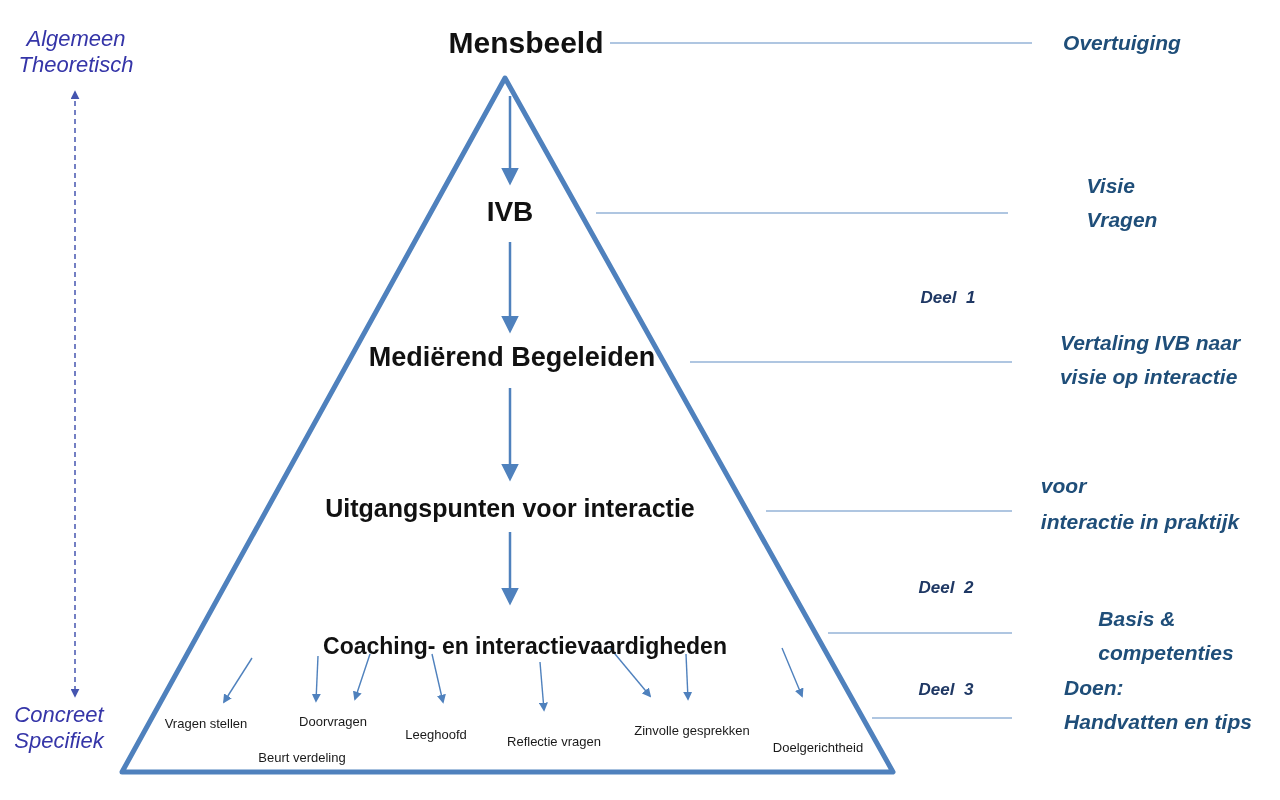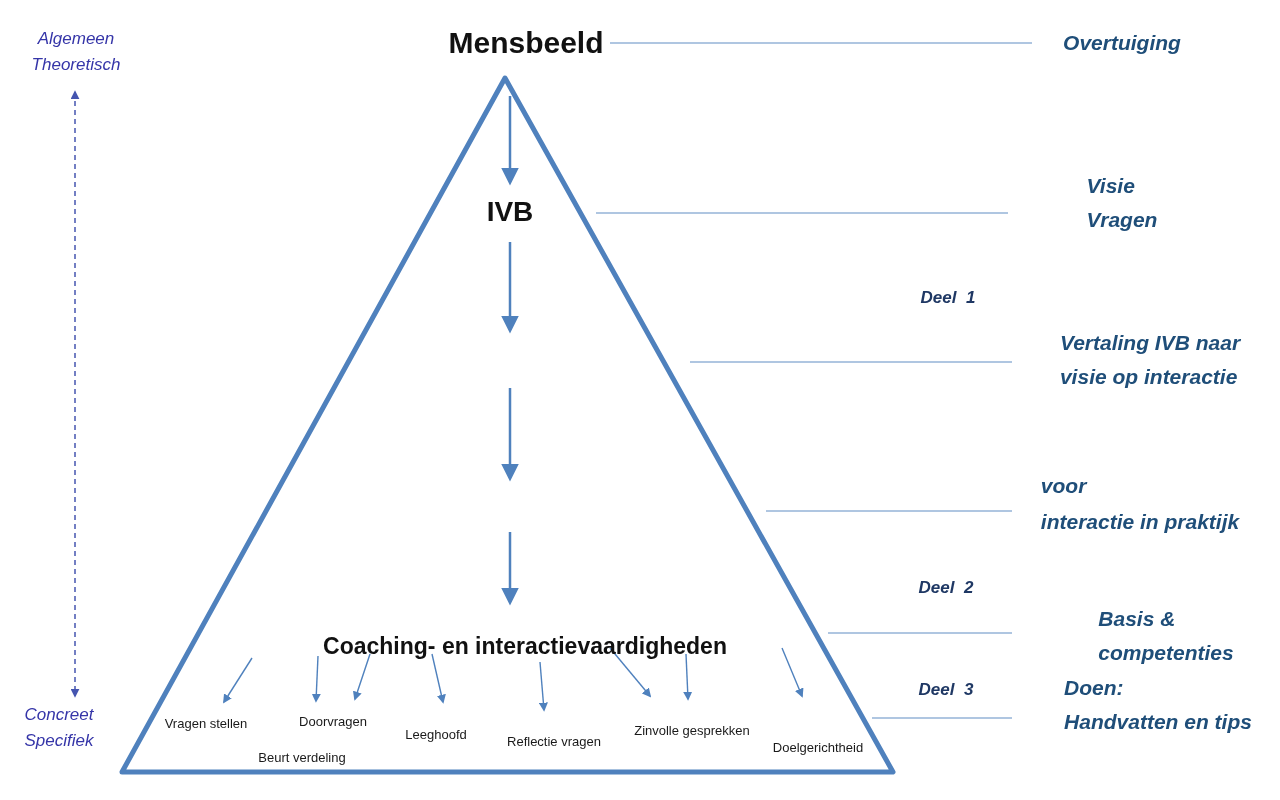--- a/index.html
+++ b/index.html
@@ -56,21 +56,21 @@
     font-size: 17px;
     color: var(--deel-text, #1f3864);
     white-space: pre;
   }
 
   .axis-label {
     position: absolute;
     transform: translateX(-50%);
     font-style: italic;
     color: var(--left-text, #3535a8);
-    font-size: 17px;
+    font-size: 22px;
     line-height: 26px;
     text-align: center;
     white-space: nowrap;
   }
   .axis-label span { display: block; }
 
   .skill {
     position: absolute;
     transform: translate(-50%, -50%);
     font-size: 13px;
@@ -117,20 +117,22 @@
     <line class="fan-arrow" x1="370" y1="654" x2="355" y2="699" marker-end="url(#arrow-sm)"></line>
     <line class="fan-arrow" x1="432" y1="654" x2="443" y2="702" marker-end="url(#arrow-sm)"></line>
     <line class="fan-arrow" x1="540" y1="662" x2="544" y2="710" marker-end="url(#arrow-sm)"></line>
     <line class="fan-arrow" x1="610" y1="648" x2="650" y2="696" marker-end="url(#arrow-sm)"></line>
     <line class="fan-arrow" x1="686" y1="654" x2="688" y2="699" marker-end="url(#arrow-sm)"></line>
     <line class="fan-arrow" x1="782" y1="648" x2="802" y2="696" marker-end="url(#arrow-sm)"></line>
   </svg>
 
   <div class="lvl lvl-1" style="left:510px; top:43px;">Mensbeeld</div>
   <div class="lvl lvl-2" style="left:510px; top:212px;">IVB</div>
+  <div class="lvl lvl-3" style="left:512px; top:357px;">Mediërend Begeleiden</div>
+  <div class="lvl lvl-4" style="left:510px; top:508px;">Uitgangspunten voor interactie</div>
   <div class="lvl lvl-5" style="left:525px; top:646px;">Coaching- en interactievaardigheden</div>
 
   <div class="r-label" style="left:1122px; top:43px;">
     <span>Overtuiging</span>
   </div>
 
   <div class="r-label" style="left:1122px; top:203px;">
     <span>Visie</span>
     <span>Vragen</span>
   </div>

